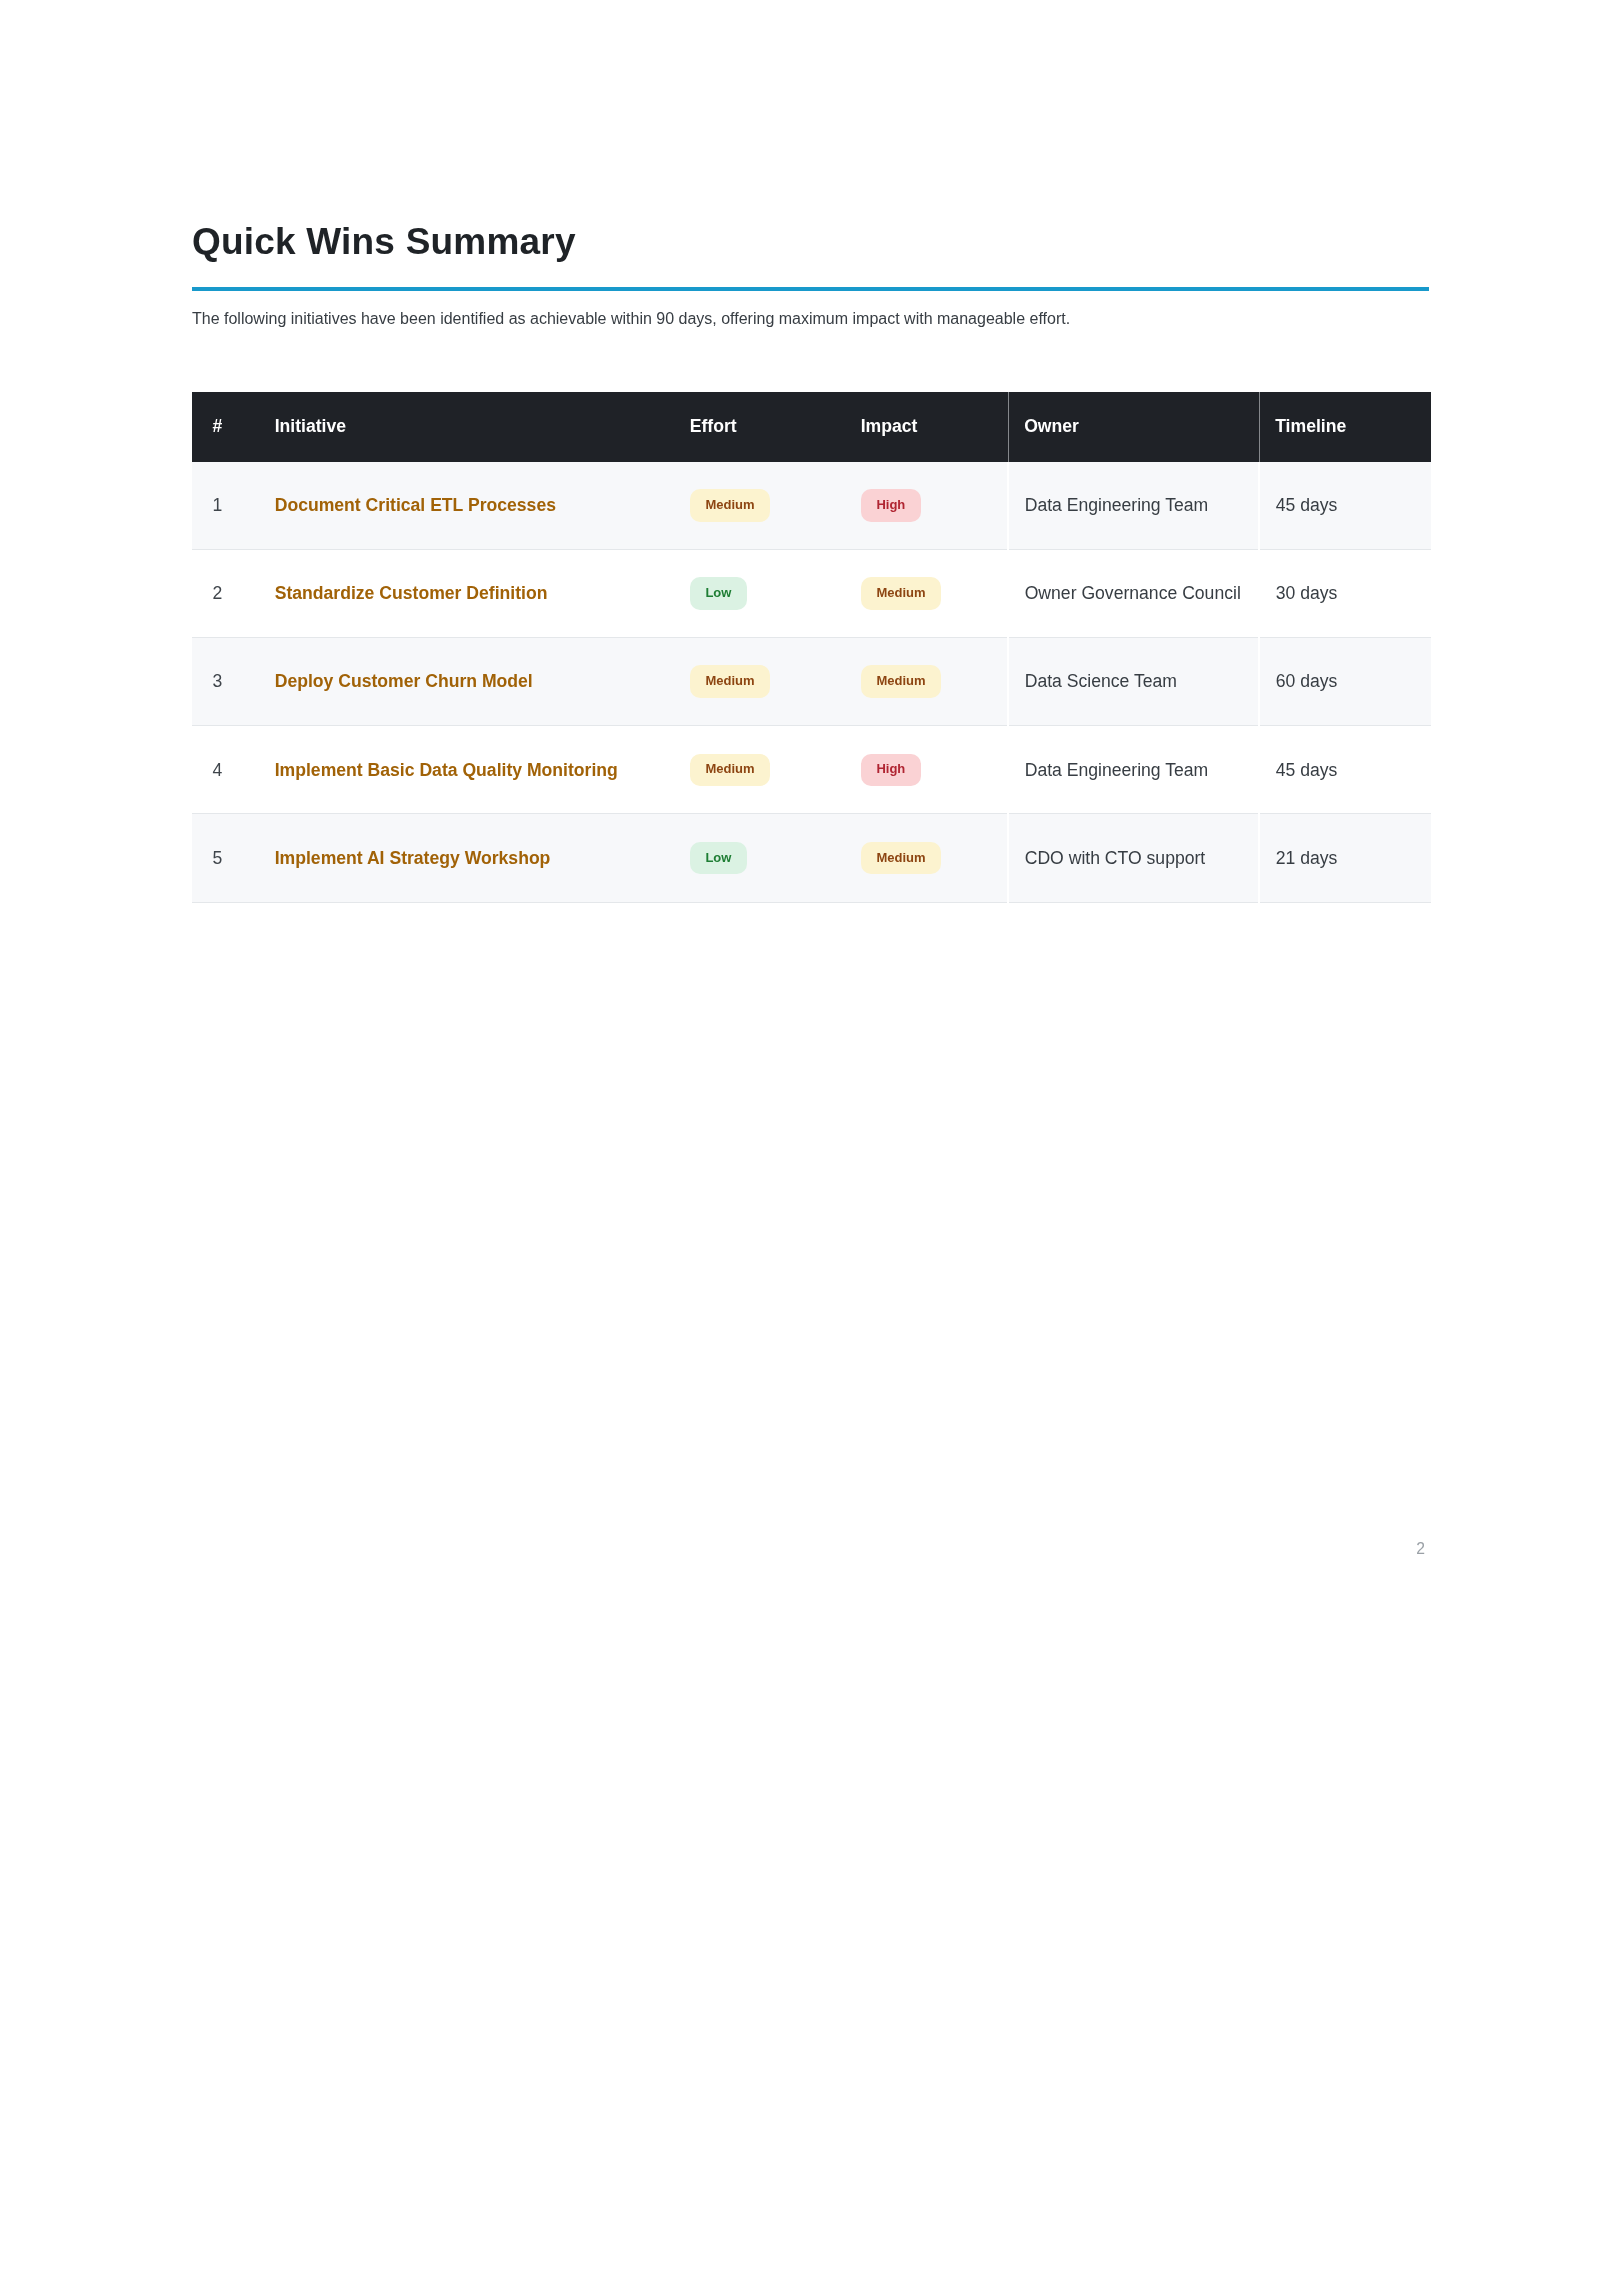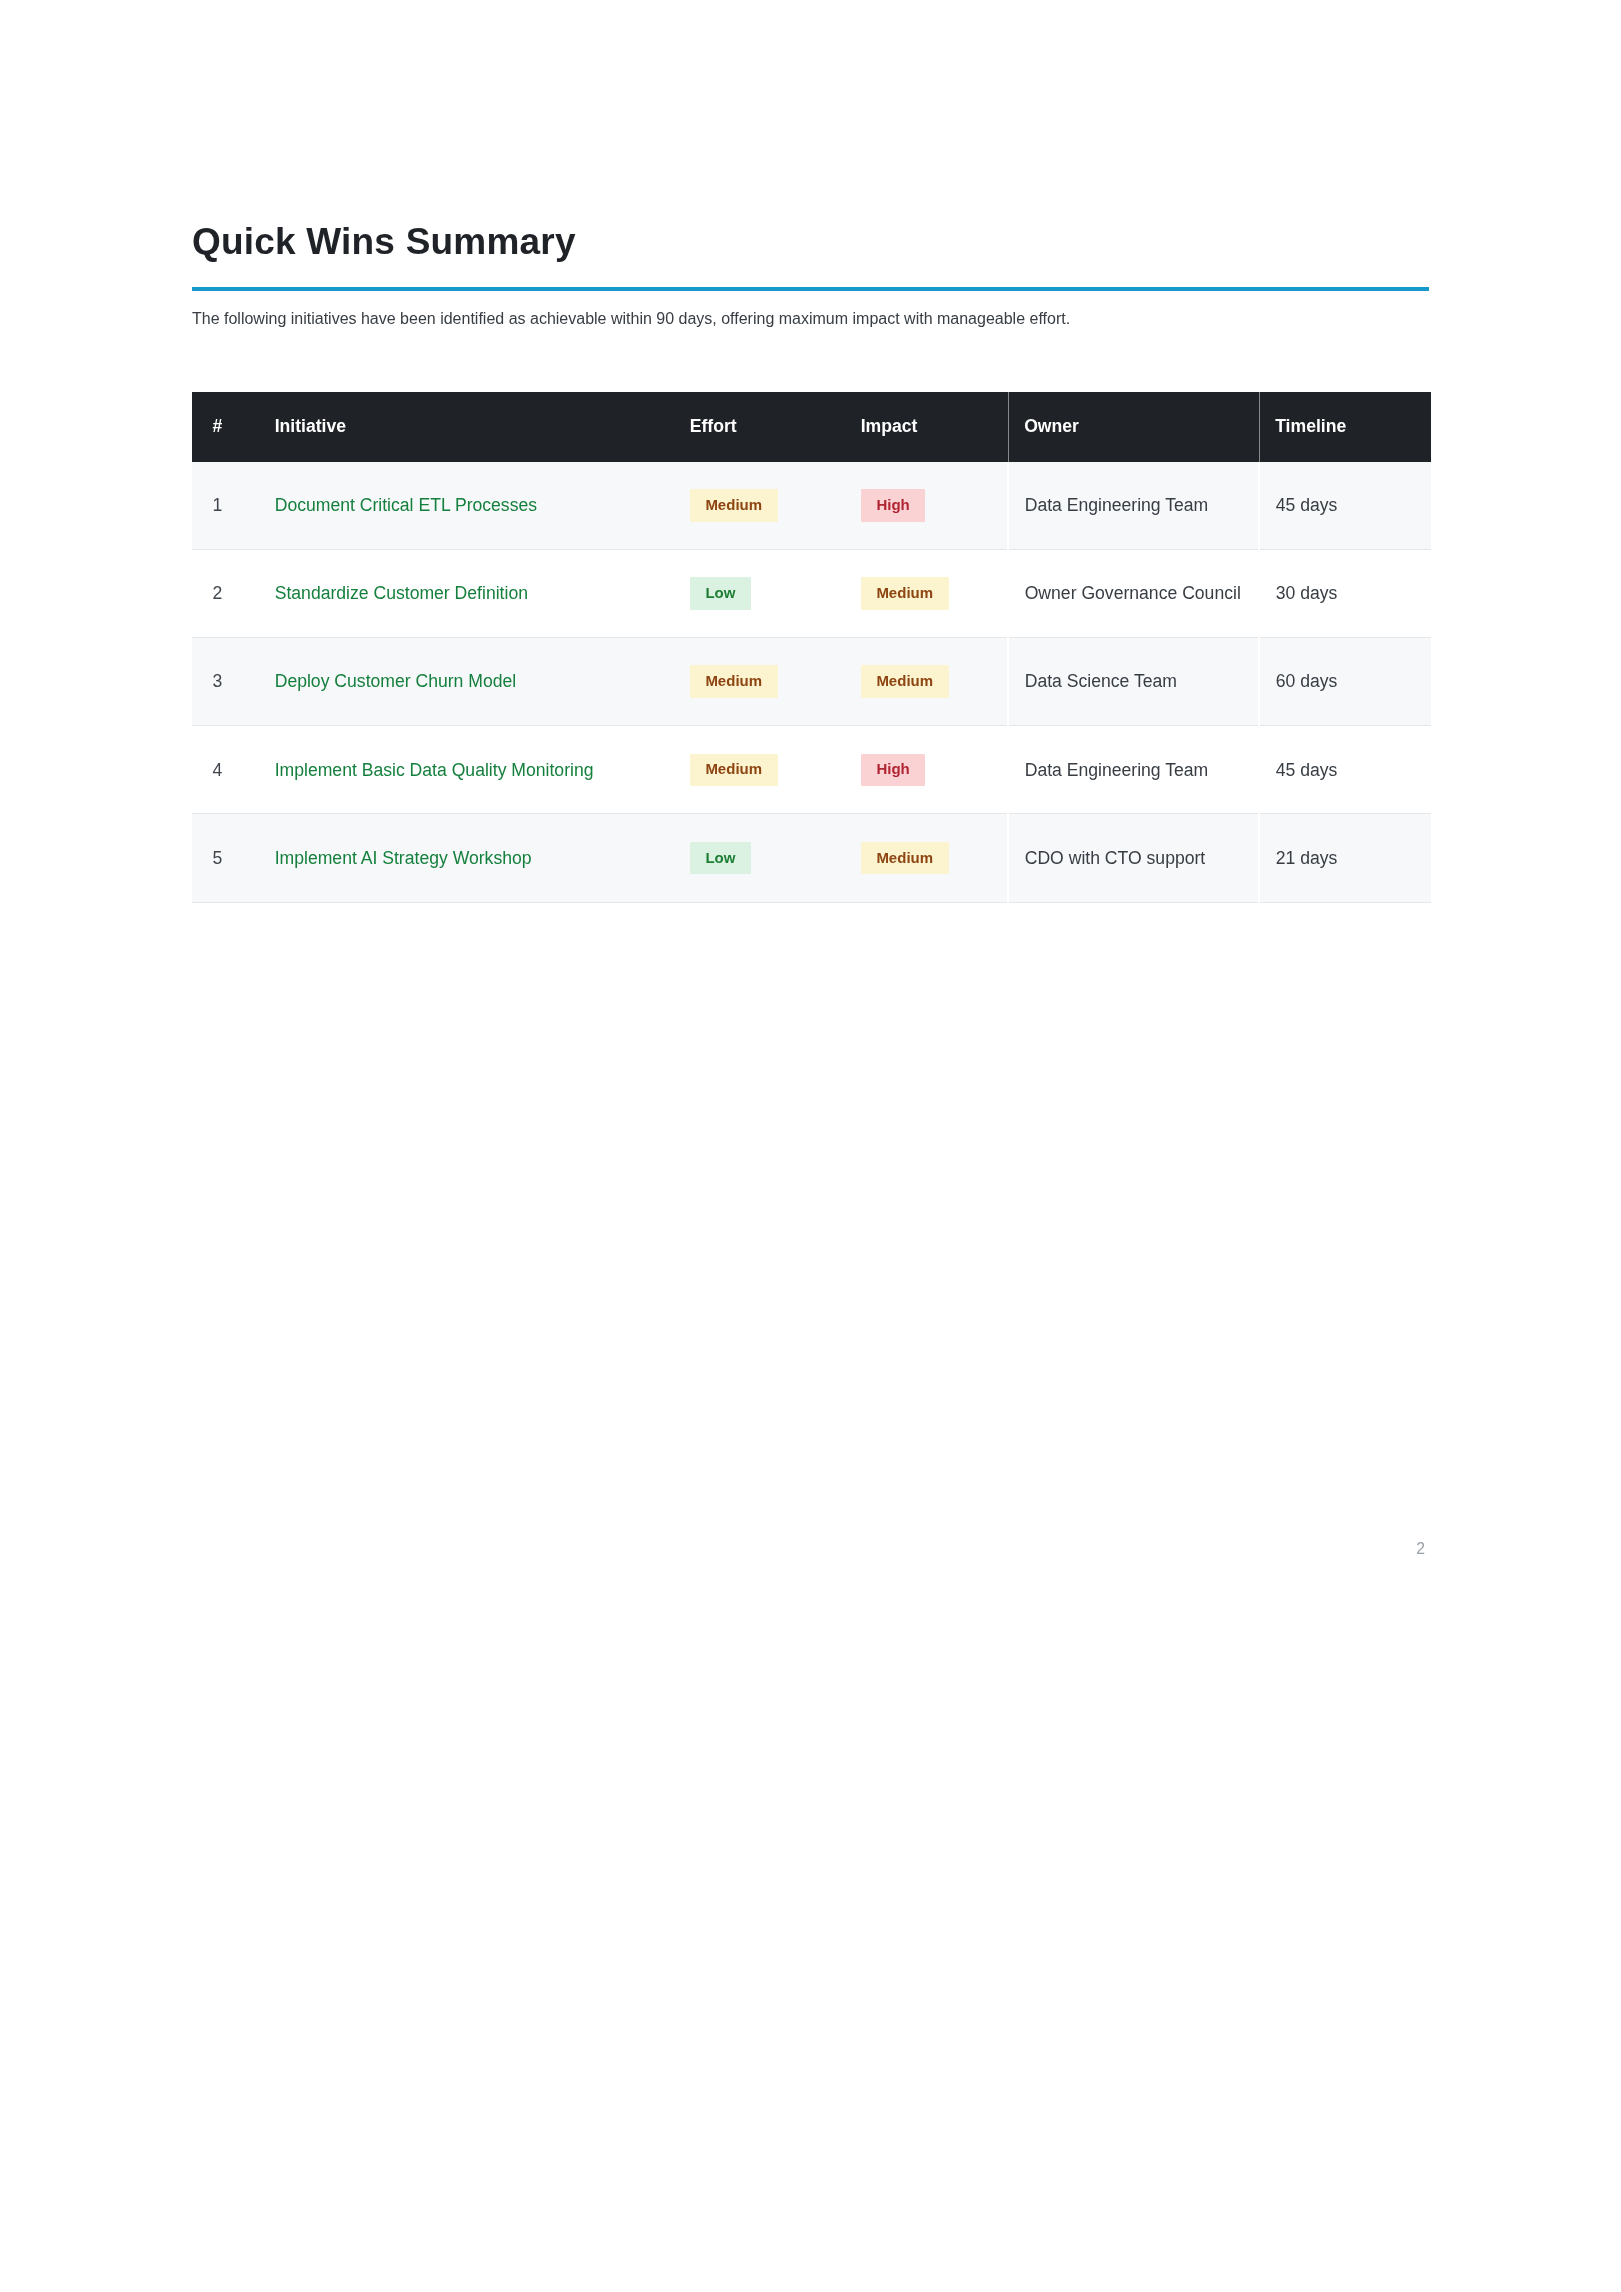--- a/index.html
+++ b/index.html
@@ -66,26 +66,26 @@
     line-height: 26.5px;
     color: var(--colors-body-text, #373d43);
   }
   .qw-table tbody td.col-num { padding-left: 20.6px; color: #3f454b; }
   .qw-table tbody tr:nth-child(odd) {
     background: var(--colors-row-stripe-bg, #f7f8fa);
   }
   .qw-table tbody td.col-sep {
     border-left: 2px solid var(--colors-body-divider, #ffffff);
   }
-  .qw-table td.cell-initiative { font-weight: 400; color: #15803d; }
+  .qw-table td.cell-initiative { font-weight: 700; color: #a16207; }
   .badge {
     display: inline-block;
     padding: 6.9px 15.7px;
-    border-radius: 1px;
-    font-size: 15px;
+    border-radius: 10px;
+    font-size: 13px;
     font-weight: 700;
     line-height: 18.6px;
     white-space: nowrap;
   }
   .badge--low {
     background: var(--colors-badges-low-bg, #dbf2e3);
     color: var(--colors-badges-low-text, #1e7e34);
   }
   .badge--medium {
     background: var(--colors-badges-medium-bg, #fcf3cf);

